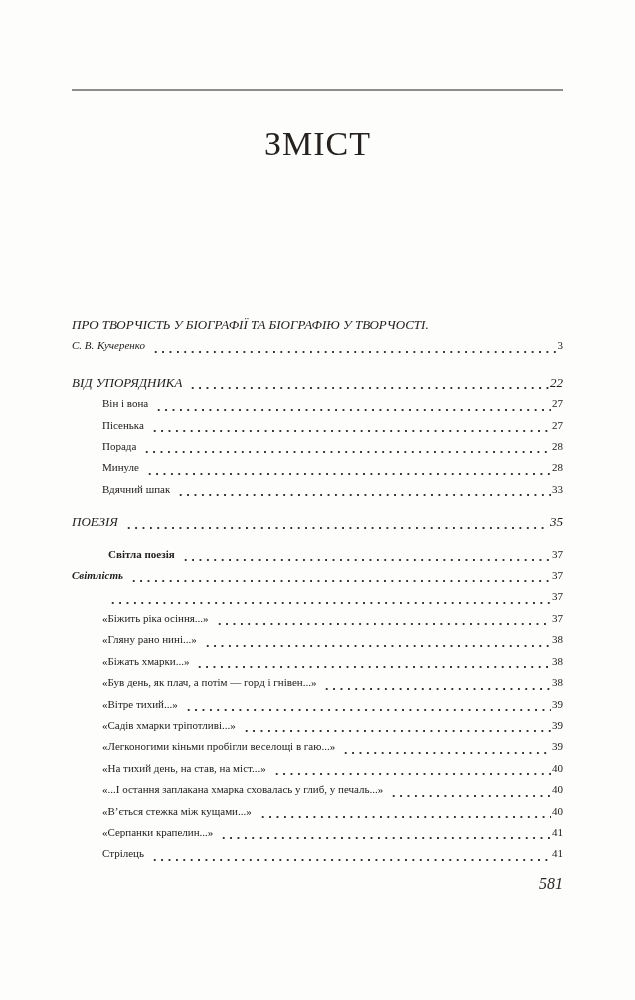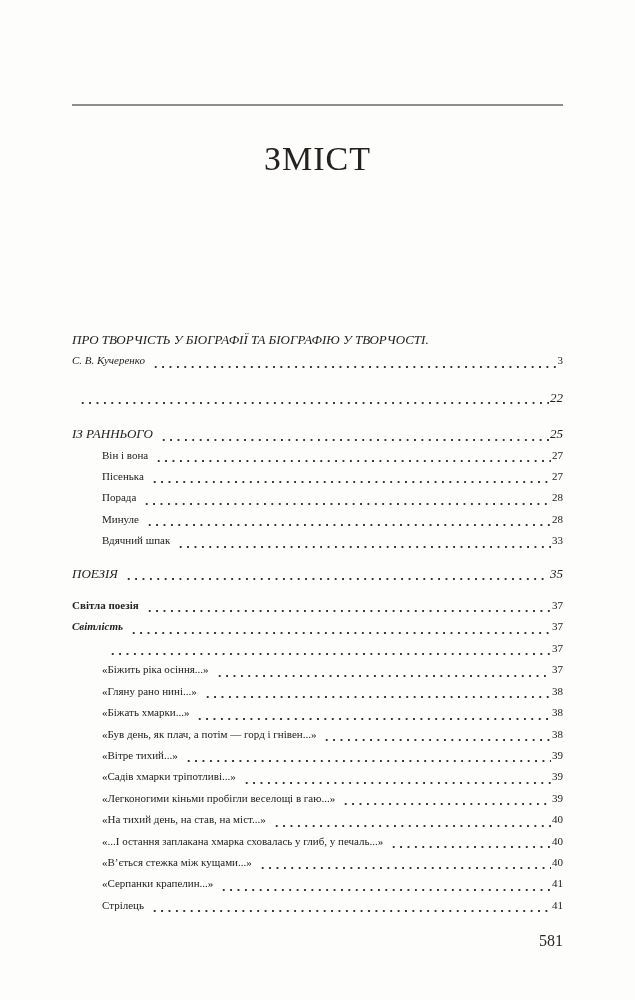--- a/index.html
+++ b/index.html
@@ -6,21 +6,21 @@
     margin: 0;
     padding: 0;
     background: #ffffff;
   }
   .page {
     position: relative;
     width: 635px;
     height: 1000px;
     background: #fdfdfc;
     box-sizing: border-box;
-    padding: 15px 72px;
+    padding: 0 72px;
     font-family: "Liberation Serif", "DejaVu Serif", serif;
     color: #242120;
     overflow: hidden;
   }
   .top-rule {
     margin: 89px 0 0 0;
     border: none;
     border-top: 2px solid #8d8d8d;
     height: 0;
   }
@@ -57,27 +57,28 @@
     background-repeat: repeat-x;
     background-position: left calc(100% - 3px);
   }
   .entry .pagenum {
     flex: 0 0 auto;
     text-align: right;
   }
   .entry.lvl1 { padding-left: 30px; }
   .entry.st-caps { font-size: 13px; font-style: italic; }
   .entry.st-italic .label { font-style: italic; }
-  .entry.st-bold .label { font-weight: bold; }
+  .entry.st-bold .label { font-weight: bold; margin-left: 36px; }
   .entry.st-bold-italic .label { font-weight: bold; font-style: italic; text-align: center; }
   .entry.gap-lg { margin-top: 15px; }
   .entry.gap-md { margin-top: 11px; }
   .folio {
-    margin-top: 16px;
+    margin-top: 10px;
     text-align: right;
+    font-style: italic;
     font-size: 16px;
     color: #2a2624;
   }
 </style>
 </head>
 <body>
 
 <div class="page">
   <hr class="top-rule">
   <h1 class="doc-title">ЗМІСТ</h1>
@@ -86,27 +87,23 @@
       <div class="entry lvl0 st-caps no-page">
     <span class="label">ПРО ТВОРЧІСТЬ У БІОГРАФІЇ ТА БІОГРАФІЮ У ТВОРЧОСТІ.</span>
 
   </div>
       <div class="entry lvl0 st-italic">
     <span class="label">С. В. Кучеренко</span>
     <span class="leader"></span>
     <span class="pagenum">3</span>
   </div>
       <div class="entry lvl0 st-caps gap-lg">
+    <span class="label">ВІД УПОРЯДНИКА</span>
     <span class="leader"></span>
     <span class="pagenum">22</span>
-  </div>
-      <div class="entry lvl0 st-caps gap-lg">
-    <span class="label">ІЗ РАННЬОГО</span>
-    <span class="leader"></span>
-    <span class="pagenum">25</span>
   </div>
       <div class="entry lvl1">
     <span class="label">Він і вона</span>
     <span class="leader"></span>
     <span class="pagenum">27</span>
   </div>
       <div class="entry lvl1">
     <span class="label">Пісенька</span>
     <span class="leader"></span>
     <span class="pagenum">27</span>

